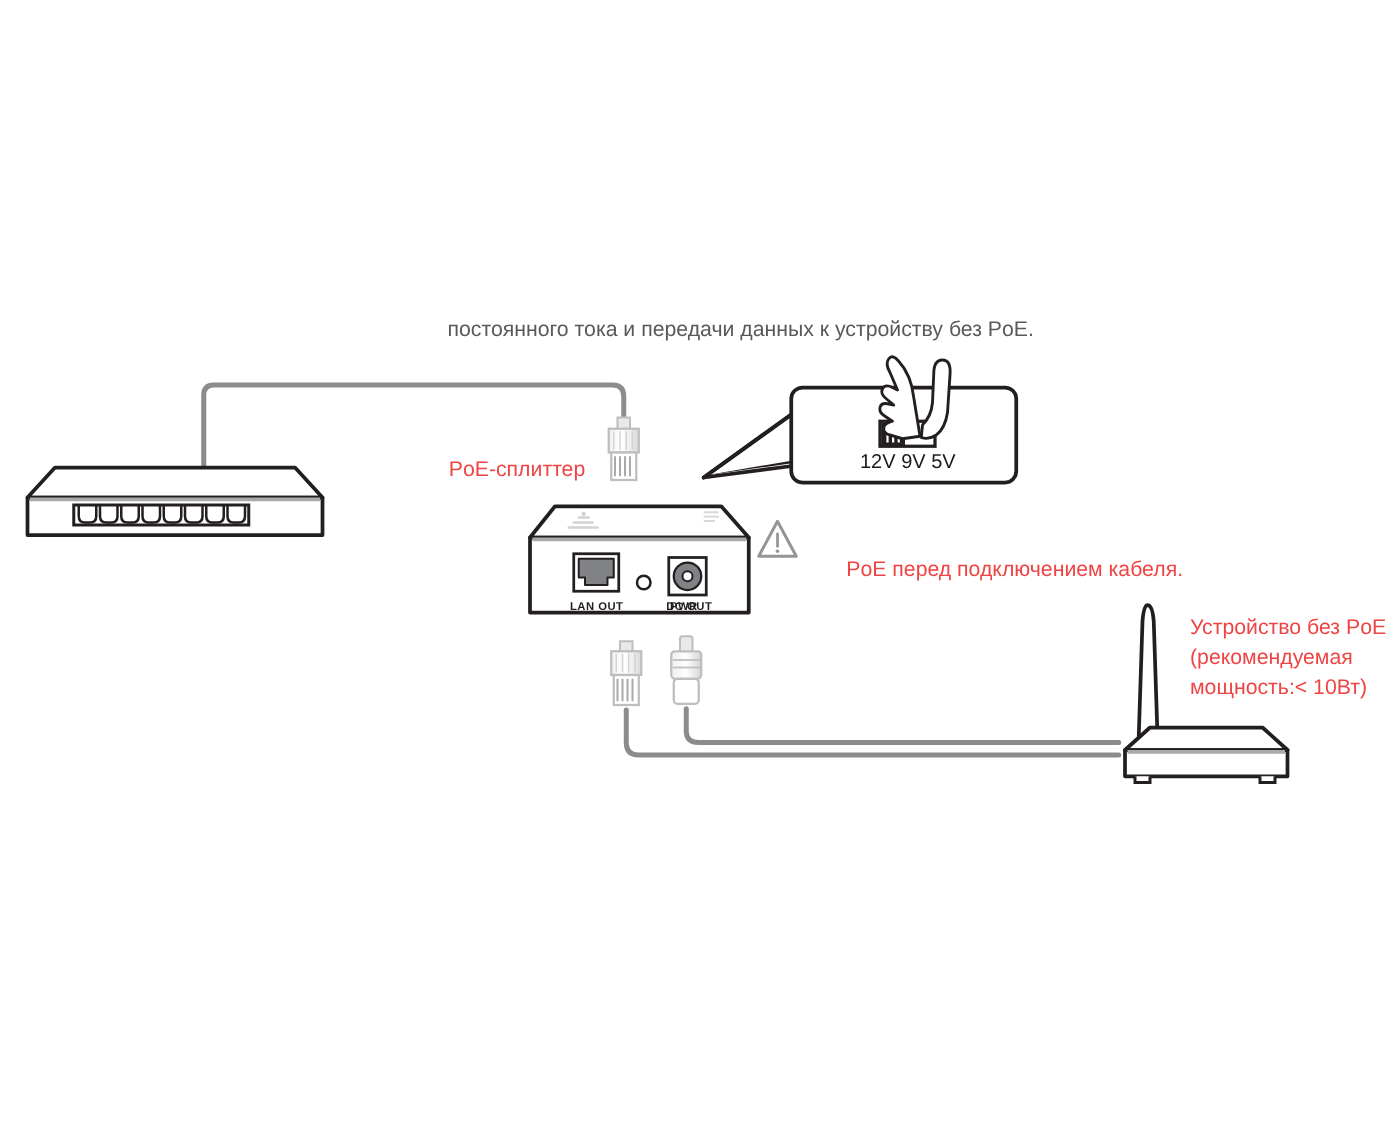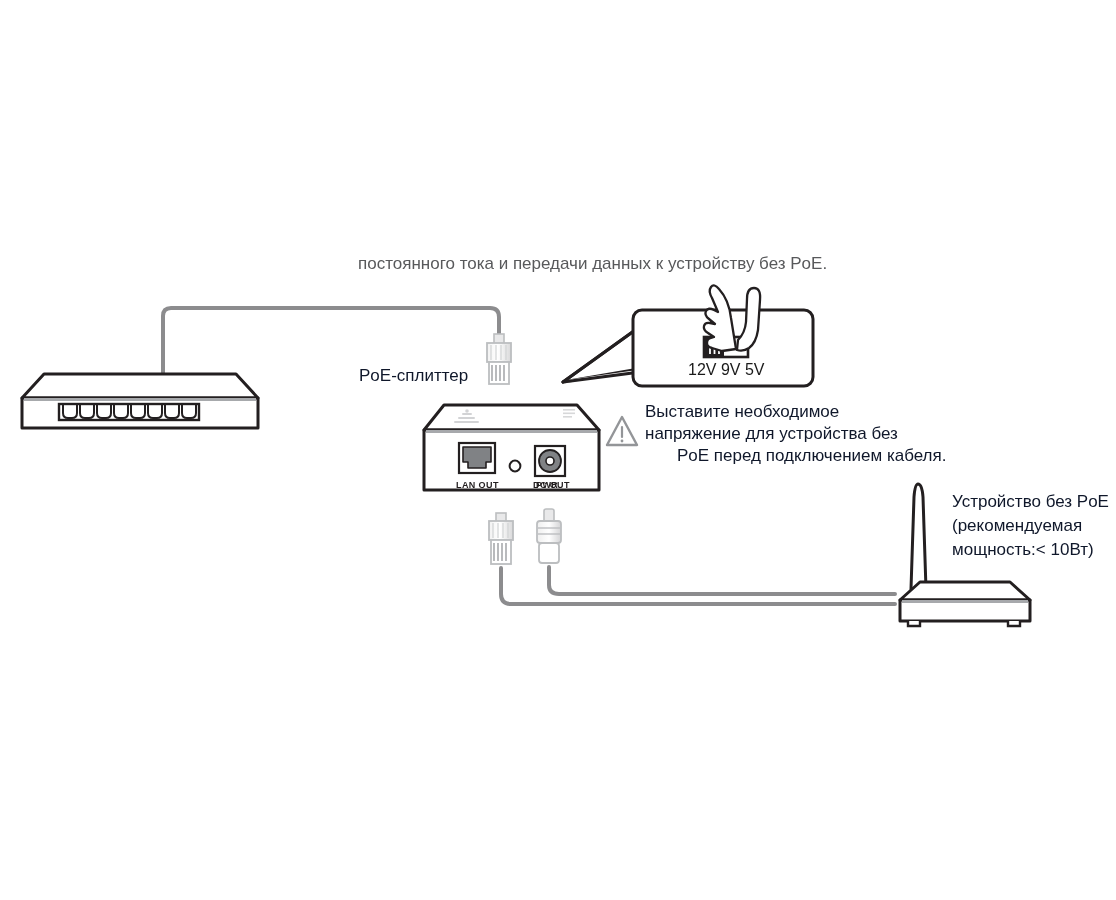--- a/index.html
+++ b/index.html
@@ -19,21 +19,21 @@
   }
   #diagram-svg {
     position: absolute;
     left: 0;
     top: 0;
     width: 1116px;
     height: 900px;
   }
   .lbl {
     position: absolute;
-    color: #0f172a;
+    color: #ef4444;
     font-size: 17px;
     line-height: 24px;
     white-space: pre;
   }
   .port-lbl {
     position: absolute;
     color: #231f20;
     font-size: 9px;
     font-weight: bold;
     letter-spacing: 0.4px;
@@ -243,22 +243,20 @@
     </g>
   </svg>
 
   <div class="clipped-text" style="left:358px; top:252px; width:520px; height:21px;">постоянного тока и передачи данных к устройству без PoE.</div>
 
   <div class="lbl" style="left:359px; top:364px;">PoE-сплиттер</div>
 
 
   <div class="callout-lbl" style="left:688px; top:361px;">12V 9V 5V</div>
 
-  <div class="lbl" style="left:645px; top:400px;">Выставите необходимое</div>
-  <div class="lbl" style="left:645px; top:422px;">напряжение для устройства без</div>
   <div class="lbl" style="left:645px; top:444px;margin-left:32px;">PoE перед подключением кабеля.</div>
 
   <div class="lbl" style="left:952px; top:490px;">Устройство без PoE</div>
   <div class="lbl" style="left:952px; top:514px;">(рекомендуемая</div>
   <div class="lbl" style="left:952px; top:538px;">мощность:&lt; 10Вт)</div>
 
   <div class="port-lbl" style="left:456px; top:480px;">LAN OUT</div>
   <div class="port-lbl" style="left:504px; top:480px;margin-left:32px;">PWR</div>
   <div class="port-lbl" style="left:533px; top:480px;">DC OUT</div>
 

